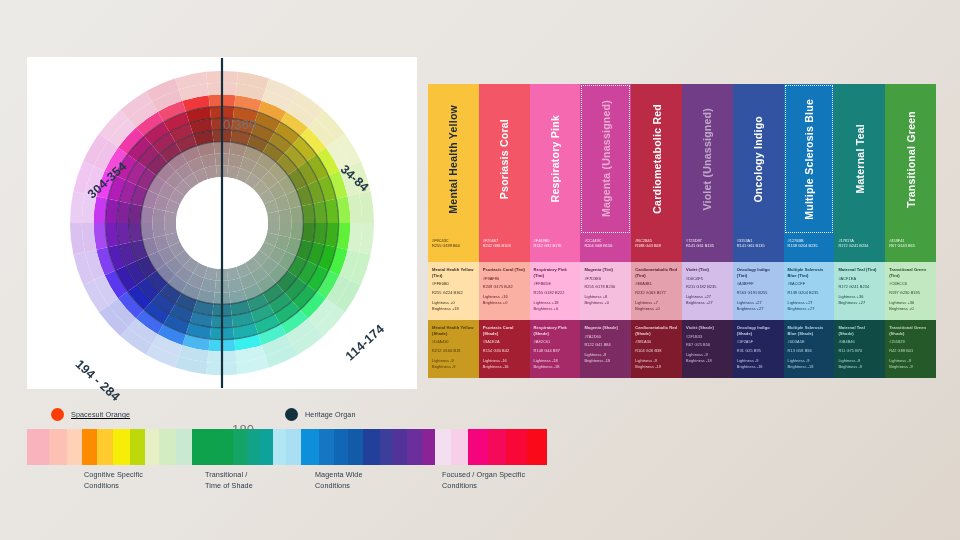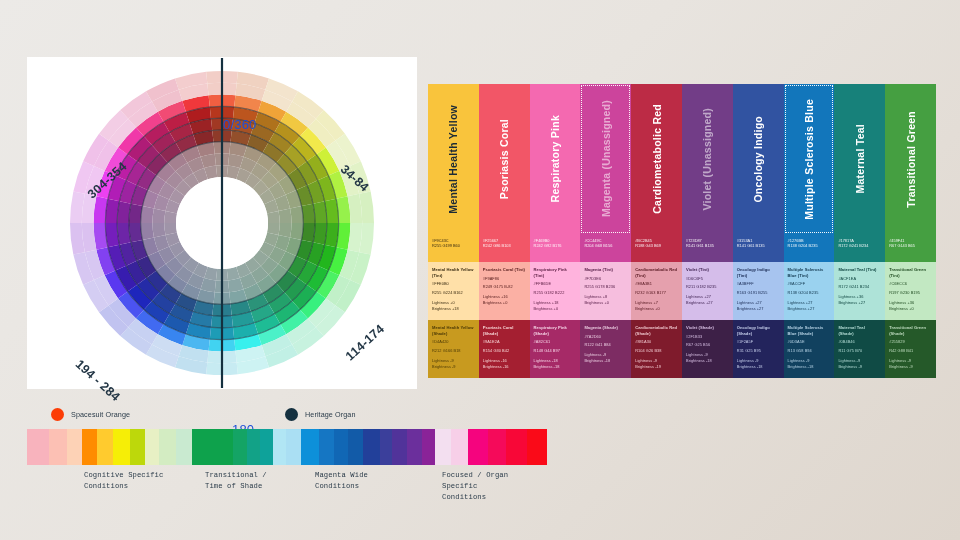--- a/index.html
+++ b/index.html
@@ -11,21 +11,21 @@
   }
 
   
   #wheel-card{
     position:absolute;left:27px;top:57px;width:390px;height:332px;
     background:#ffffff;
   }
   #wheel-stage{position:absolute;inset:0;}
   #wheel-svg{position:absolute;left:50%;top:50%;transform:translate(-50%,-50%);}
   .wheel-axis-label{
-    position:absolute;font-size:13px;color:#1d4ed8;font-weight:400;
+    position:absolute;font-size:13px;color:#737373;font-weight:400;
     white-space:nowrap;letter-spacing:.2px;
   }
   .wheel-diag-label{
     position:absolute;font-size:12.5px;color:#243746;font-weight:700;
     white-space:nowrap;letter-spacing:.2px;
   }
   #lbl-0   {left:196px;top:60px;}
   #lbl-180 {left:205px;top:365px;}
   #lbl-34  {left:320px;top:105px;transform:rotate(42deg);transform-origin:left top;}
   #lbl-114 {left:316px;top:296px;transform:rotate(-42deg);transform-origin:left top;}
@@ -63,33 +63,33 @@
   .sw-name{font-size:4.1px;font-weight:700;line-height:1.35;letter-spacing:.05px;}
   .sw-hex{font-size:3.9px;line-height:1.4;letter-spacing:.05px;}
   .sw-metrics{font-size:3.9px;line-height:1.45;letter-spacing:.05px;margin-top:2px;}
   .sw-strip-hex{font-size:3.9px;line-height:1.4;}
 
   
   #legend{
     position:absolute;left:27px;top:408px;width:520px;height:90px;
   }
   .legend-key{position:absolute;display:flex;align-items:center;gap:7px;top:0;}
-  #key-orange{left:24px;}
+  #key-orange{left:24px;text-decoration:underline;}
   #key-blue{left:258px;}
   .legend-dot{width:13px;height:13px;border-radius:50%;display:block;}
   .legend-key-label{font-size:7.2px;color:#2a3b49;font-weight:400;letter-spacing:.1px;}
 
   #legend-strip{
     position:absolute;left:0;top:21px;width:520px;height:36px;display:flex;
   }
   .legend-band{height:100%;}
 
   .legend-cat{
     position:absolute;font-size:7.2px;color:#2a3b49;line-height:1.5;
-    letter-spacing:.1px;top:62px;white-space:pre-line;font-family:Liberation Mono, monospace;
+    letter-spacing:.1px;top:62px;white-space:pre-line;
   }
   #cat-0{left:57px;}
   #cat-1{left:178px;}
   #cat-2{left:288px;}
   #cat-3{left:415px;}
 </style>
 </head>
 <body>
 
 <div id="wheel-card">

